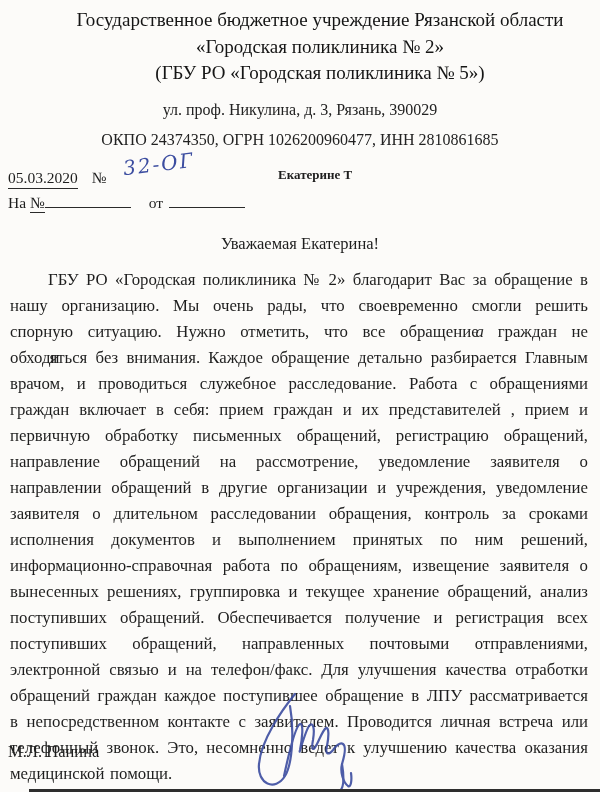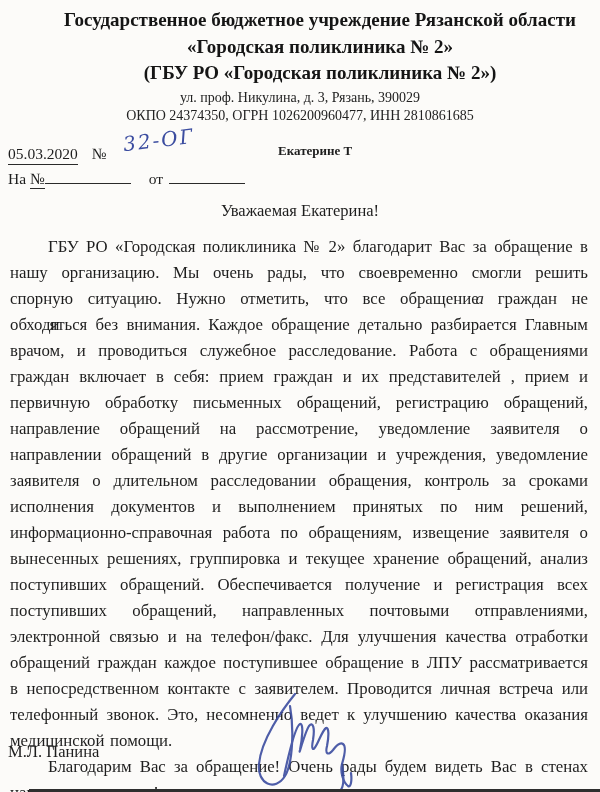--- a/index.html
+++ b/index.html
@@ -7,61 +7,61 @@
     position: relative;
     width: 600px;
     height: 792px;
     background: #fcfbf9;
     overflow: hidden;
     font-family: "Liberation Serif", "DejaVu Serif", serif;
     color: #1e1e1e;
   }
   
   .letterhead { padding-top: 7px; text-align: center; }
-  .lh-bold { font-size: 19px; font-weight: bold; line-height: 26.5px; color: #151515; padding-left: 40px; }
-  .lh-small { font-size: 14px; line-height: 15px; margin-top: 3px; color: #222; }
+  .lh-bold { font-size: 19px; font-weight: normal; line-height: 26.5px; color: #151515; padding-left: 40px; }
+  .lh-small { font-size: 16px; line-height: 15px; margin-top: 15px; color: #222; }
   
   .ref-section { position: relative; height: 72px; margin-top: 6px; font-size: 15.5px; }
   .addressee { position: absolute; top: 14px; left: 278px; font-weight: bold; font-size: 13px; }
   .date-line { position: absolute; top: 16px; left: 8px; }
   .date-underlined { border-bottom: 1.3px solid #2a2a2a; padding-bottom: 2px; margin-top: 42px; }
   .no-sign { margin-left: 14px; }
   .handwritten-no {
     position: absolute; top: -1px; left: 123px;
     font-style: italic; font-size: 20px; letter-spacing: 2px;
     transform: rotate(-7deg);
     font-family: "DejaVu Serif", serif;
   }
   .reply-line { position: absolute; top: 40px; left: 8px; }
   .blank { display: inline-block; border-bottom: 1.3px solid #2a2a2a; height: 14px; vertical-align: baseline; }
   .blank-no { width: 86px; }
   .blank-from { width: 76px; margin-left: 6px; }
   .reply-no { border-bottom: 1.3px solid #2a2a2a; padding-bottom: 1px; }
   .reply-from { margin-left: 14px; text-align: right; }
   
-  .salutation { text-align: center; font-size: 16.5px; }
+  .salutation { text-align: center; font-size: 16.5px; margin-top: 9px; }
   .letter-body { margin: 13px 12px 0 10px; text-align: justify; font-size: 16.8px; line-height: 26px; word-spacing: 1.5px; }
   .letter-body p { margin: 0; text-indent: 38px; }
   .pen-corr { font-style: italic; margin-left: -3px; letter-spacing: -1px; color: #2a2a2a; }
   .overstrike { margin-left: -10px; color: #222; }
   
   .sig-row { position: absolute; top: 742px; left: 8px; right: 10px; display: flex; justify-content: space-between; font-size: 16.5px; }
   .signature-svg { position: absolute; left: 249px; top: 690px; }
   
   .scan-bar { position: absolute; left: 29px; right: 0; bottom: 0; height: 3px; }
 </style>
 </head>
 <body>
 
 <div class="page">
 
   <div class="letterhead">
     <div class="lh-bold">Государственное бюджетное учреждение Рязанской области</div>
     <div class="lh-bold">«Городская поликлиника № 2»</div>
-    <div class="lh-bold">(ГБУ РО «Городская поликлиника № 2»)</div>
+    <div class="lh-bold">(ГБУ РО «Городская поликлиника № 5»)</div>
     <div class="lh-small">ул. проф. Никулина, д. 3, Рязань, 390029</div>
     <div class="lh-small">ОКПО 24374350, ОГРН 1026200960477, ИНН 2810861685</div>
   </div>
 
   <div class="ref-section">
     <div class="addressee">Екатерине Т</div>
     <div class="date-line">
       <span class="date-underlined">05.03.2020</span><span class="no-sign">№</span>
     </div>
     <div class="handwritten-no" style="color:#3c4da0;">32-ОГ</div>

